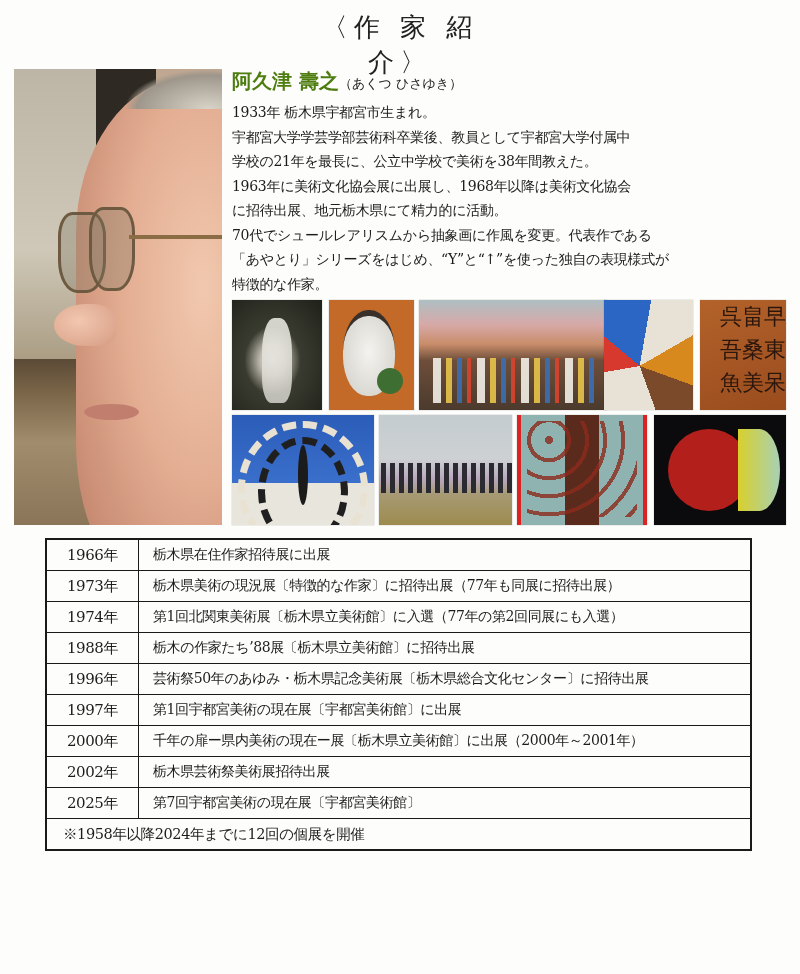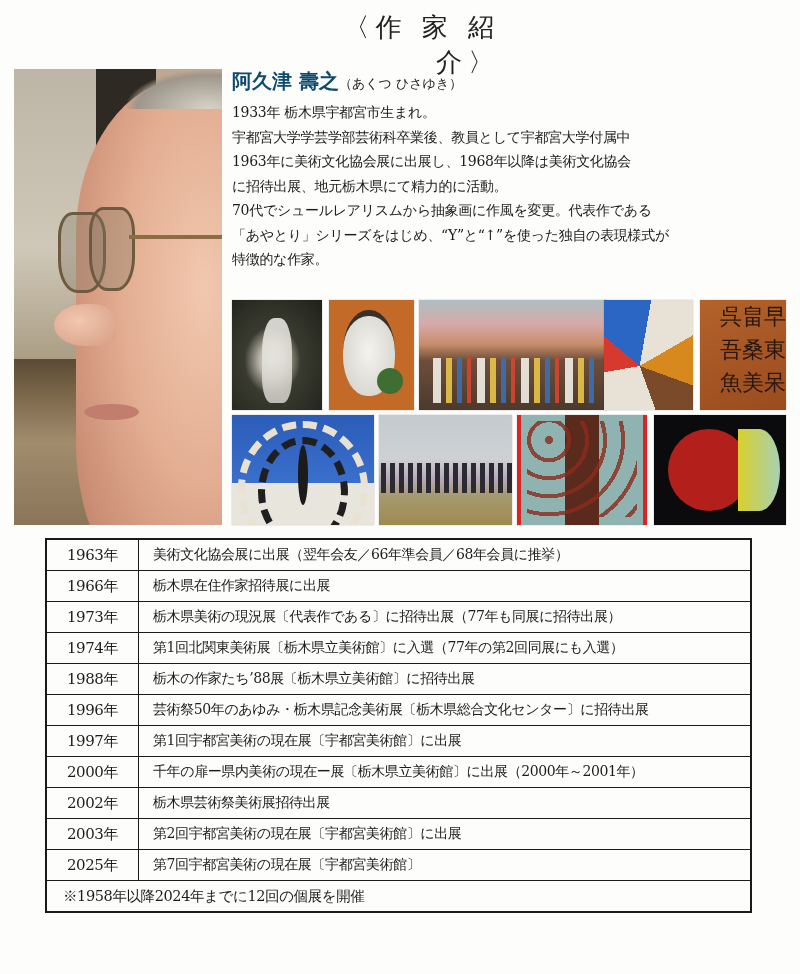--- a/index.html
+++ b/index.html
@@ -4,21 +4,21 @@
 <style>
   html, body { margin: 0; padding: 0; }
   body {
     width: 800px; height: 974px; position: relative; overflow: hidden;
     background: #fdfdfb;
     font-family: "DejaVu Serif", "Liberation Serif", serif;
     color: #1c1c1c;
   }
   .section-title {
     position: absolute; left: 300px; top: 10px; width: 200px;
-    font-size: 26px; letter-spacing: 6px; text-align: right;
+    font-size: 26px; letter-spacing: 6px; text-align: center;
     font-family: "DejaVu Sans", sans-serif; font-weight: normal; color: #222;
   }
   
   .photo {
     position: absolute; left: 14px; top: 69px; width: 208px; height: 456px;
     overflow: hidden;
     background: linear-gradient(90deg, #b9b2a2 0%, #c7c0b0 38%, #2a2621 39%, #2a2621 44%, #bfa792 44%);
   }
   .photo .wall { position:absolute; left:0; top:0; width:82px; height:300px;
     background: linear-gradient(180deg,#bdb6a6,#cfc8b8 60%,#a89a80); }
@@ -37,21 +37,21 @@
   .photo .lens { position:absolute; left:44px; top:143px; width:42px; height:75px;
     border:3px solid #6d5a40; border-radius: 30% 30% 40% 40%;
     background: rgba(130,120,100,0.35); }
   .photo .lens2 { left:75px; top:138px; width:40px; height:78px; }
   .photo .temple { position:absolute; left:115px; top:166px; width:93px; height:4px; background:#8a6d45; }
   .photo .lips { position:absolute; left:70px; top:335px; width:55px; height:16px;
     border-radius: 50%; background:#c17e6f; }
 
   
   .name-line { position:absolute; left:232px; top:68px; white-space:nowrap; }
-  .name { font-family: "DejaVu Sans", sans-serif; font-weight: bold; font-size: 20px; color:#0c4a6e; }
+  .name { font-family: "DejaVu Sans", sans-serif; font-weight: bold; font-size: 20px; color:#4d7c0f; }
   .reading { font-family: "DejaVu Sans", sans-serif; font-size: 13px; color:#222; }
   .bio { position:absolute; left:232px; top:100px; width:566px; }
   .bio p { margin:0; font-size:14px; line-height:24.5px; white-space:nowrap;
     font-family: "DejaVu Serif", serif; letter-spacing:-0.3px; }
 
   
   .art { position:absolute; overflow:hidden; box-shadow: 0 0 1px rgba(0,0,0,.4); }
   .a1 { left:232px; top:300px; width:90px; height:110px;
     background: radial-gradient(ellipse at 45% 55%, #e8e6e0 0%, #bcb8ad 18%, #3a3b30 40%, #1f2119 100%); }
   .a1 .fig { position:absolute; left:30px; top:18px; width:30px; height:85px;
@@ -117,20 +117,21 @@
   <div class="temple"></div>
 </div>
 
 <div class="name-line">
   <span class="name">阿久津 壽之</span><span class="reading">（あくつ ひさゆき）</span>
 </div>
 
 <div class="bio">
   <p>1933年 栃木県宇都宮市生まれ。</p>
   <p>宇都宮大学学芸学部芸術科卒業後、教員として宇都宮大学付属中</p>
+  <p>学校の21年を最長に、公立中学校で美術を38年間教えた。</p>
   <p>1963年に美術文化協会展に出展し、1968年以降は美術文化協会</p>
   <p>に招待出展、地元栃木県にて精力的に活動。</p>
   <p>70代でシュールレアリスムから抽象画に作風を変更。代表作である</p>
   <p>「あやとり」シリーズをはじめ、“Y”と“↑”を使った独自の表現様式が</p>
   <p>特徴的な作家。</p>
 </div>
 
 <div class="art a1">
     <div class="fig"></div>
   </div>
@@ -160,30 +161,26 @@
     <div class="glyphs"></div>
   </div>
 <div class="art b4">
   <div class="sun"></div>
   <div class="moon"></div>
 </div>
 
 <table class="career">
   <tbody>
     <tr>
-        <td class="year">1963年</td>
-        <td class="event">美術文化協会展に出展（翌年会友／66年準会員／68年会員に推挙）</td>
-      </tr>
-    <tr>
         <td class="year">1966年</td>
         <td class="event">栃木県在住作家招待展に出展</td>
       </tr>
     <tr>
         <td class="year">1973年</td>
-        <td class="event">栃木県美術の現況展〔代表作である〕に招待出展（77年も同展に招待出展）</td>
+        <td class="event">栃木県美術の現況展〔特徴的な作家〕に招待出展（77年も同展に招待出展）</td>
       </tr>
     <tr>
         <td class="year">1974年</td>
         <td class="event">第1回北関東美術展〔栃木県立美術館〕に入選（77年の第2回同展にも入選）</td>
       </tr>
     <tr>
         <td class="year">1988年</td>
         <td class="event">栃木の作家たち’88展〔栃木県立美術館〕に招待出展</td>
       </tr>
     <tr>
@@ -196,24 +193,20 @@
       </tr>
     <tr>
         <td class="year">2000年</td>
         <td class="event">千年の扉ー県内美術の現在ー展〔栃木県立美術館〕に出展（2000年～2001年）</td>
       </tr>
     <tr>
         <td class="year">2002年</td>
         <td class="event">栃木県芸術祭美術展招待出展</td>
       </tr>
     <tr>
-        <td class="year">2003年</td>
-        <td class="event">第2回宇都宮美術の現在展〔宇都宮美術館〕に出展</td>
-      </tr>
-    <tr>
         <td class="year">2025年</td>
         <td class="event">第7回宇都宮美術の現在展〔宇都宮美術館〕</td>
       </tr>
     <tr>
         <td class="note" colspan="2">※1958年以降2024年までに12回の個展を開催</td>
       </tr>
   </tbody>
 </table>
 
 </body></html>

